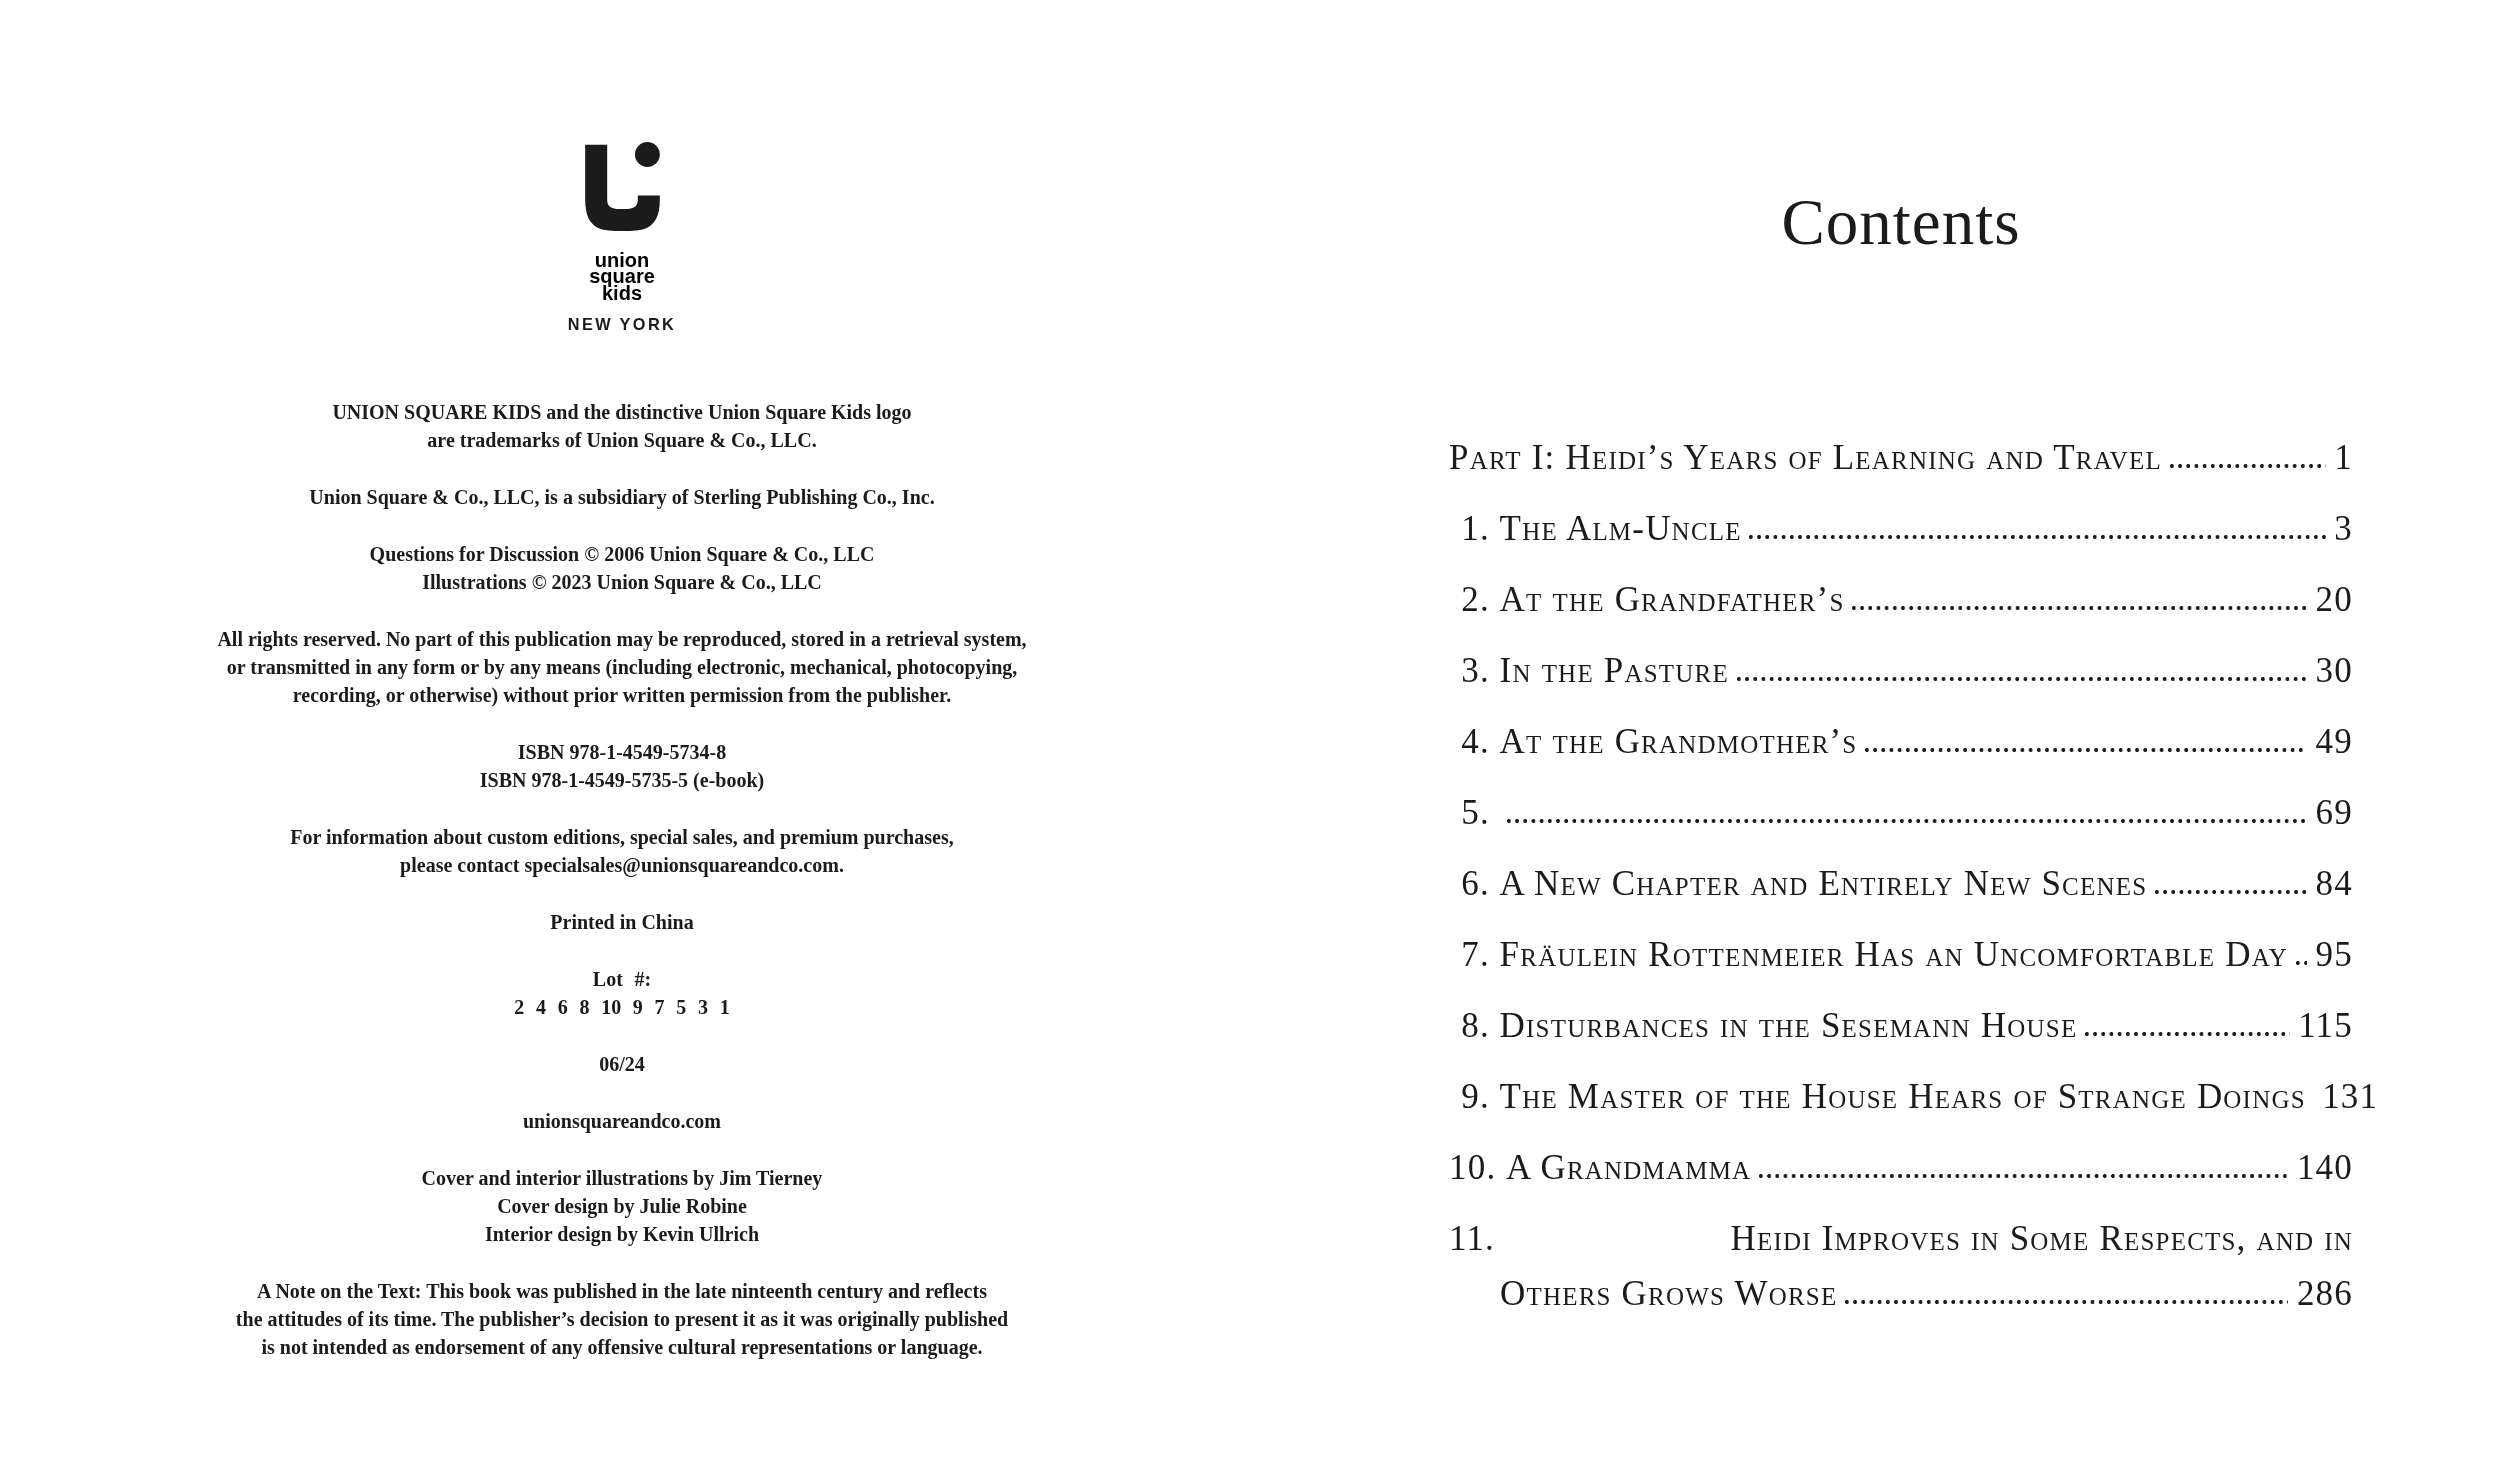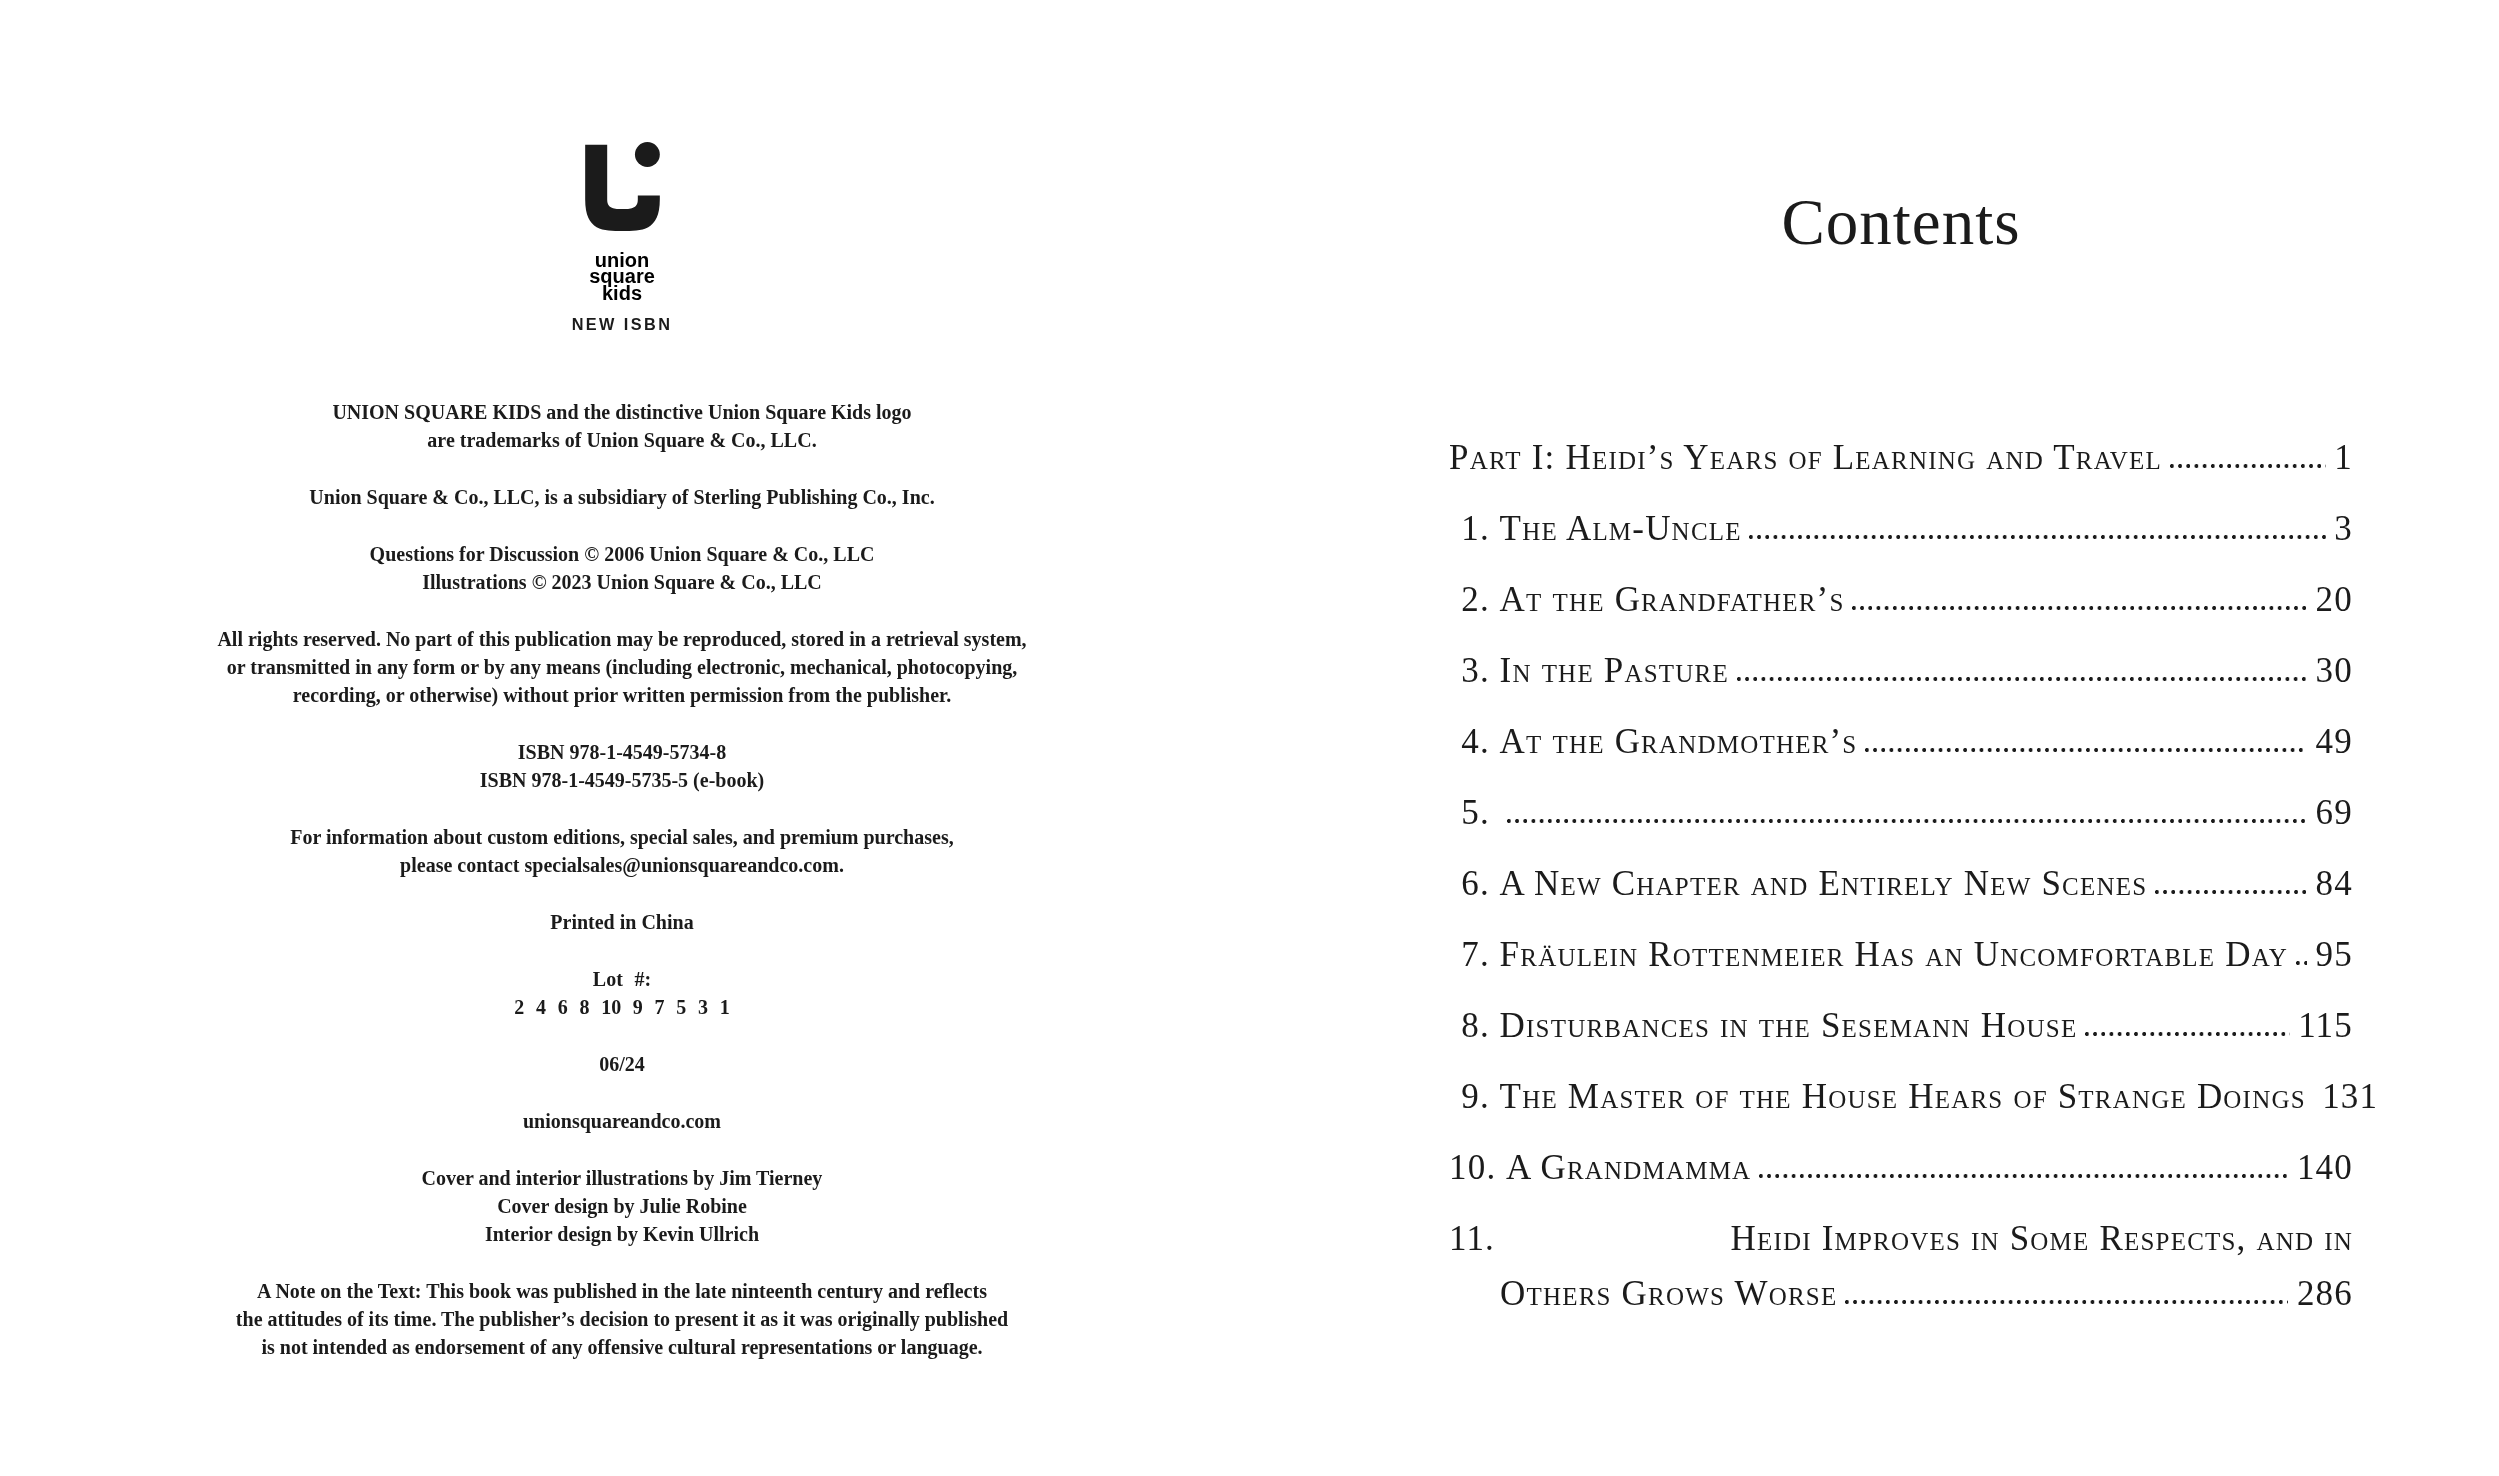--- a/index.html
+++ b/index.html
@@ -131,21 +131,21 @@
 
   <section class="page-left">
     <div class="logo-block">
       <svg class="logo-mark" viewBox="0 0 78 93" aria-hidden="true">
         <path fill="#1b1b1b" d="M0 3 L23 3 L23 60 C23 70 31 70 39 70 C47 70 55 70 55 60 L55 56 L78 56 L78 60 C78 93 59 93 39 93 C19 93 0 93 0 60 Z"></path>
         <circle fill="#1b1b1b" cx="65" cy="13" r="13"></circle>
       </svg>
       <div class="logo-wordmark">union
 square
 kids</div>
-      <div class="logo-city">NEW ISBN</div>
+      <div class="logo-city">NEW YORK</div>
     </div>
 
     <div class="colophon">
       <p>UNION SQUARE KIDS and the distinctive Union Square Kids logo
 are trademarks of Union Square &amp; Co., LLC.</p>
       <p>Union Square &amp; Co., LLC, is a subsidiary of Sterling Publishing Co., Inc.</p>
       <p>Questions for Discussion © 2006 Union Square &amp; Co., LLC
 Illustrations © 2023 Union Square &amp; Co., LLC</p>
       <p>All rights reserved. No part of this publication may be reproduced, stored in a retrieval system,
 or transmitted in any form or by any means (including electronic, mechanical, photocopying,

